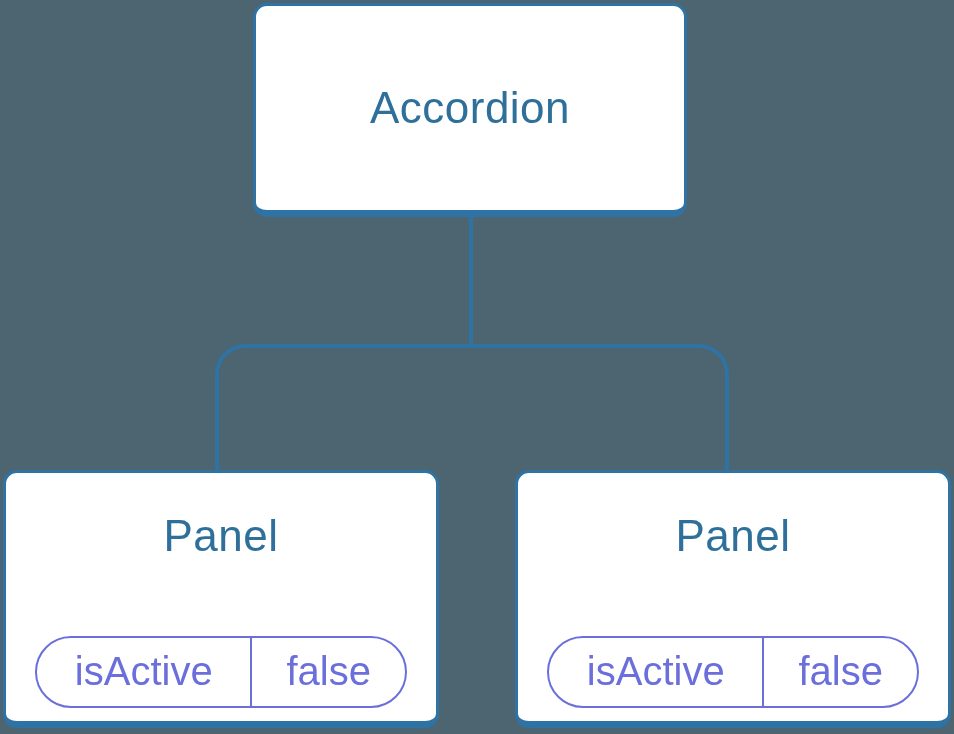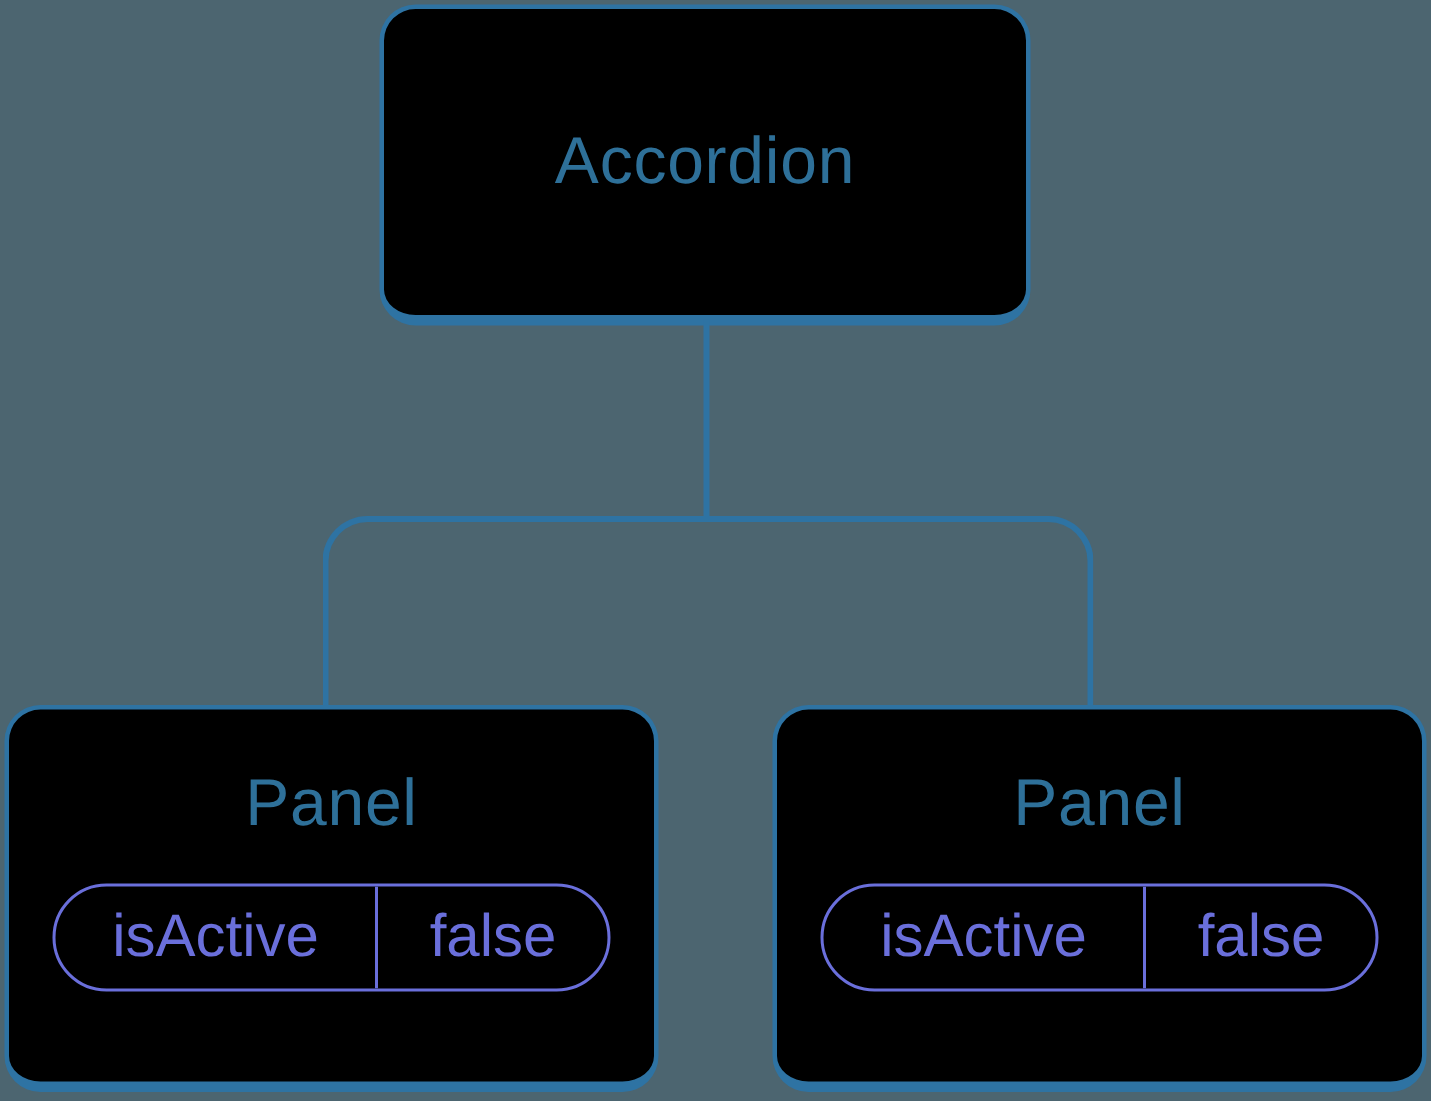--- a/index.html
+++ b/index.html
@@ -11,39 +11,40 @@
     position: relative;
     width: 954px;
     height: 734px;
     background: #4C6570;
     overflow: hidden;
     font-family: "Liberation Sans", sans-serif;
   }
   .node {
     position: absolute;
     box-sizing: border-box;
-    background: #000000;
+    background: #ffffff;
     border: 3px solid #2E73A3;
     border-bottom-width: 7px;
-    border-radius: 24px;
+    border-radius: 14px;
     text-align: center;
   }
   .node-root {
     left: 253px; top: 3px;
     width: 434px; height: 214px;
     display: flex;
     align-items: center;
     justify-content: center;
   }
   .node-child {
     top: 470px;
     width: 436px; height: 258px;
     display: flex;
     flex-direction: column;
     align-items: center;
+    gap: 47px;
   }
   .node-child.left  { left: 3px; }
   .node-child.right { left: 515px; }
   .node-title {
     color: #2E7099;
     font-size: 44px;
     letter-spacing: 0.5px;
     white-space: nowrap;
   }
   .node-child .node-title {

